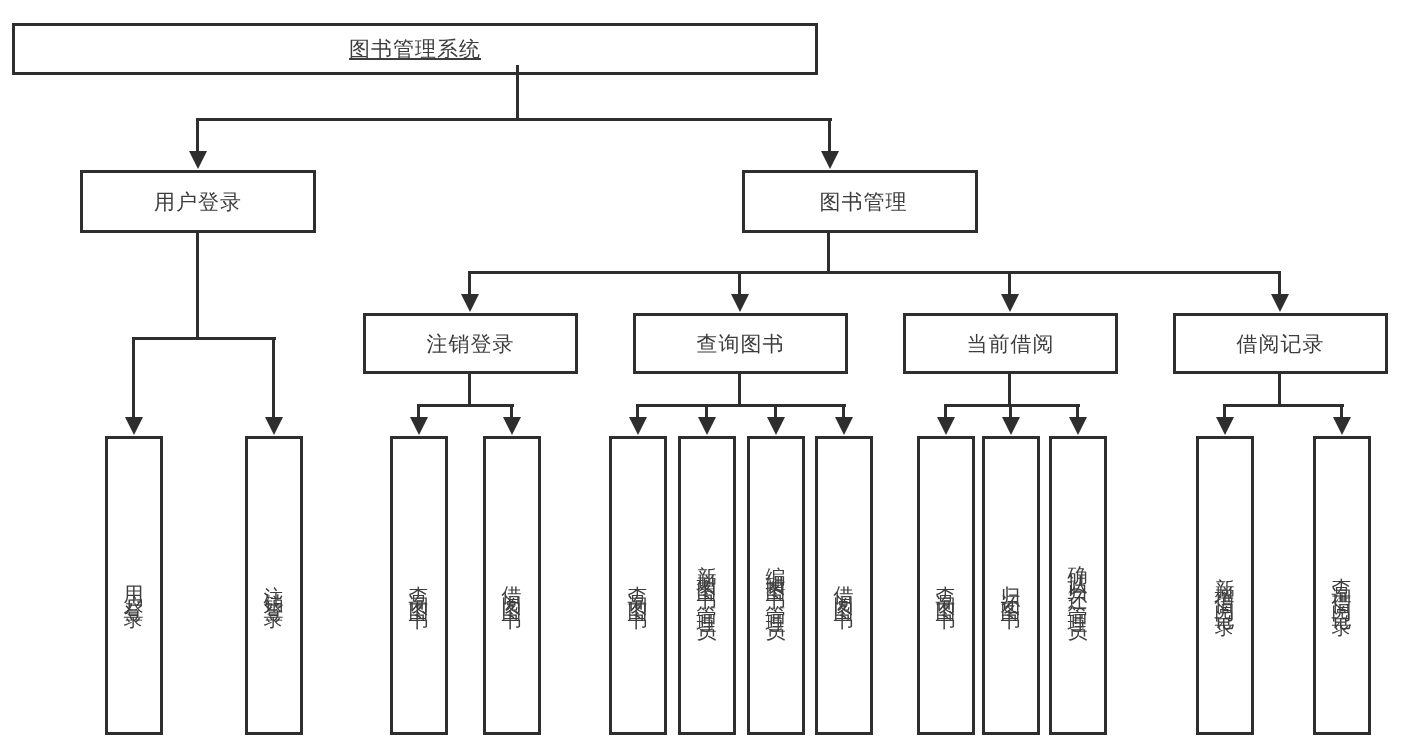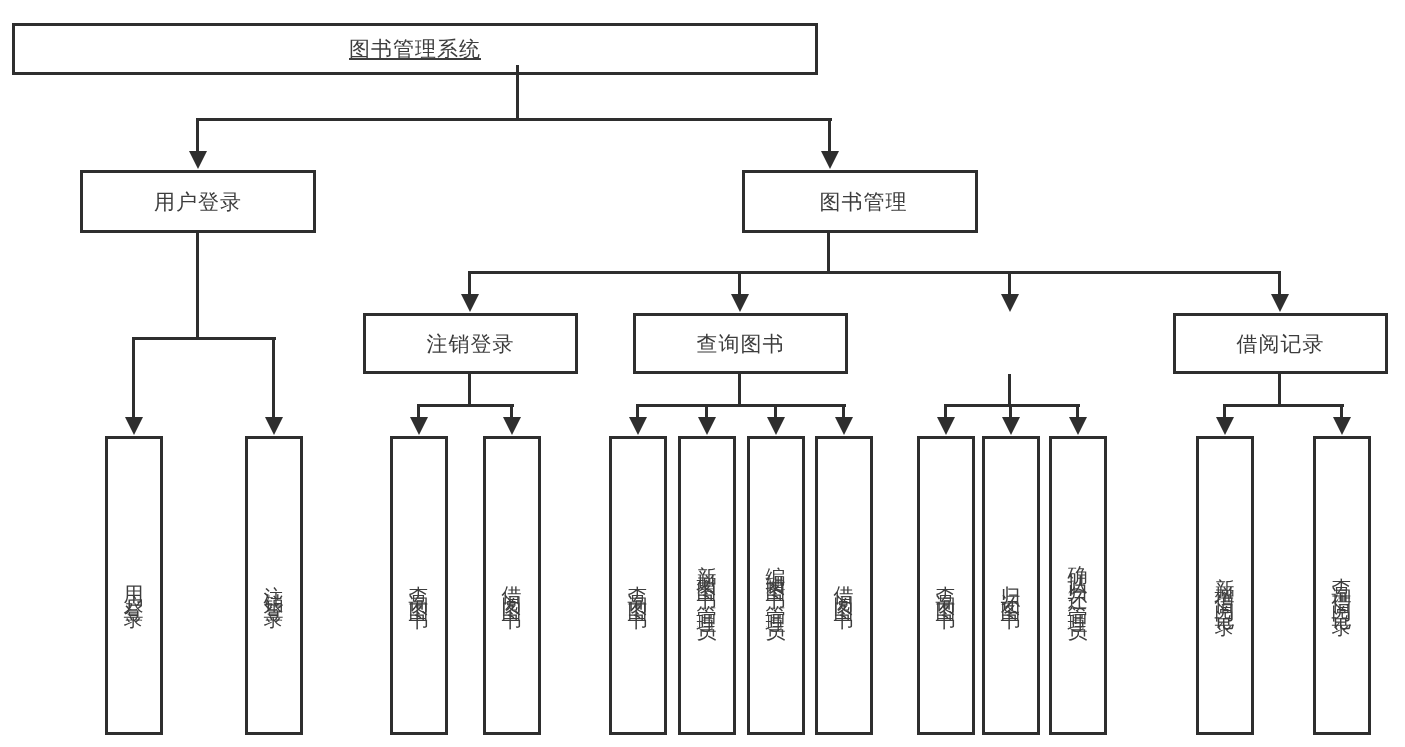--- a/index.html
+++ b/index.html
@@ -80,20 +80,23 @@
   <div class="arrow" style="left:1001px;top:294px;"></div>
   <div class="vl" style="left:1278px;top:271px;height:25px;"></div>
   <div class="arrow" style="left:1271px;top:294px;"></div>
 
   <div class="box" style="left:363px;top:313px;width:215px;height:61px;">
     <span>注销登录</span>
   </div>
   <div class="box" style="left:633px;top:313px;width:215px;height:61px;">
     <span>查询图书</span>
   </div>
+  <div class="box" style="left:903px;top:313px;width:215px;height:61px;">
+    <span>当前借阅</span>
+  </div>
   <div class="box" style="left:1173px;top:313px;width:215px;height:61px;">
     <span>借阅记录</span>
   </div>
 
   <div class="vl" style="left:468px;top:374px;height:33px;"></div>
   <div class="hl" style="left:417px;top:404px;width:97px;"></div>
   <div class="vl" style="left:417px;top:404px;height:15px;"></div>
   <div class="arrow" style="left:410px;top:417px;"></div>
   <div class="vl" style="left:510px;top:404px;height:15px;"></div>
   <div class="arrow" style="left:503px;top:417px;"></div>

